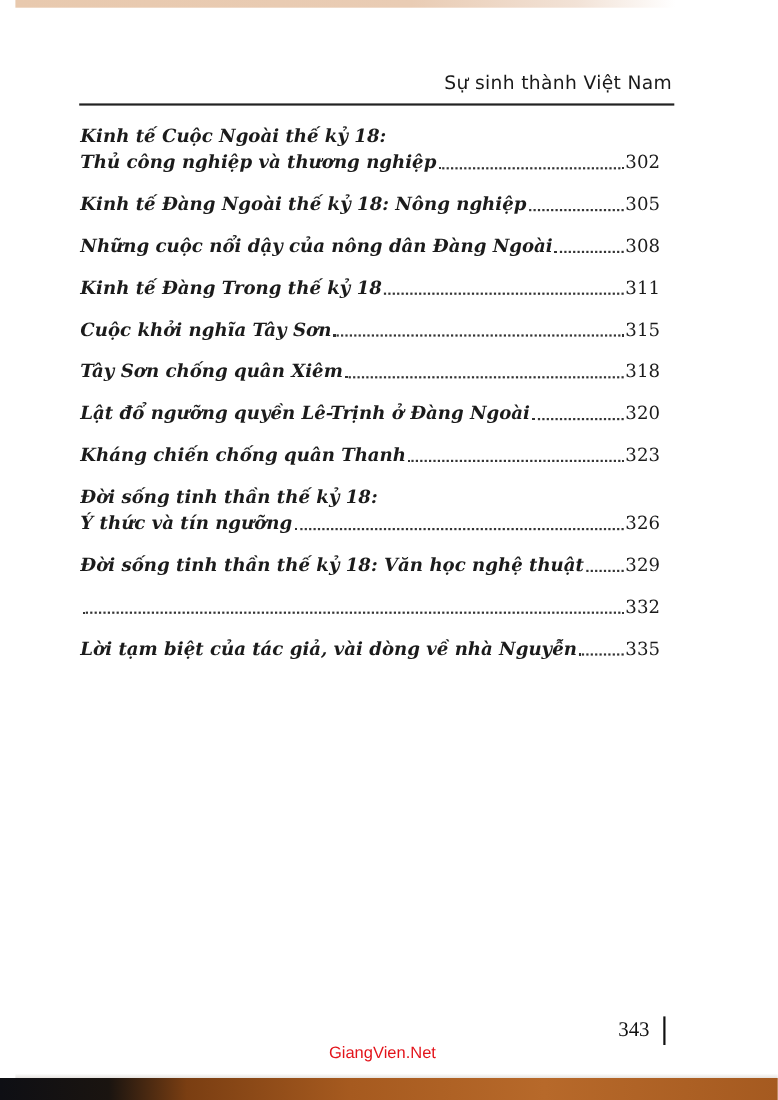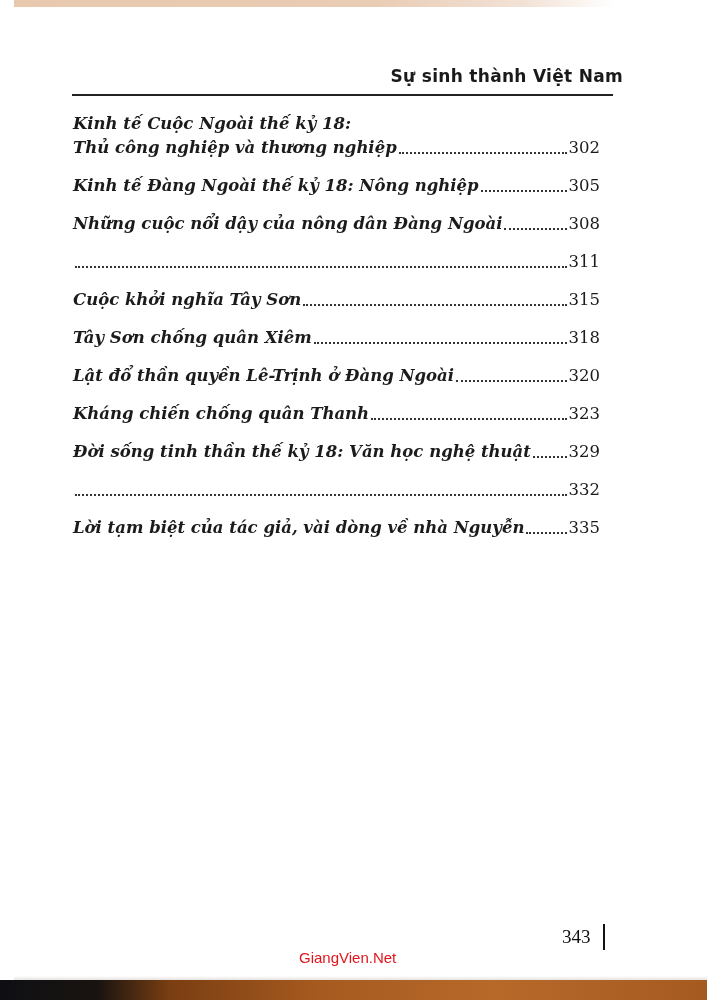--- a/index.html
+++ b/index.html
@@ -14,24 +14,23 @@
   }
   .bottom-edge {
     position: absolute; left: 0; top: 980px; width: 707px; height: 20px;
     background: linear-gradient(90deg, #0e0f14 0%, #1a1410 14%, #7a3e12 24%, #a65a1f 45%, #b7692a 70%, #a55a20 100%);
   }
   .bottom-shadow {
     position: absolute; left: 14px; top: 976px; width: 693px; height: 6px;
     background: linear-gradient(180deg, #ffffff 0%, #d9d5d0 100%);
   }
   .running-head {
-    position: absolute; top: 66px; right: 84px;
+    position: absolute; top: 66px; right: 96px;
     font-family: "DejaVu Sans", sans-serif; font-size: 17px; color: #1a1a1a;
     letter-spacing: 0.3px;
-    font-weight: bold;
   }
   .head-rule {
     position: absolute; left: 72px; top: 94px; width: 541px; height: 2px;
     background: #222;
   }
   .toc {
     position: absolute; left: 73px; top: 112px; width: 527px;
   }
   .toc-entry {
     font-style: italic; font-weight: bold;
@@ -85,50 +84,59 @@
   </div>
   <div class="toc-entry">
     <div class="toc-line">
         <span class="toc-title">Những cuộc nổi dậy của nông dân Đàng Ngoài</span>
         <span class="toc-leader"></span>
         <span class="toc-page">308</span>
       </div>
   </div>
   <div class="toc-entry">
     <div class="toc-line">
+        <span class="toc-title">Kinh tế Đàng Trong thế kỷ 18</span>
         <span class="toc-leader"></span>
         <span class="toc-page">311</span>
       </div>
   </div>
   <div class="toc-entry">
     <div class="toc-line">
         <span class="toc-title">Cuộc khởi nghĩa Tây Sơn</span>
         <span class="toc-leader"></span>
         <span class="toc-page">315</span>
       </div>
   </div>
   <div class="toc-entry">
     <div class="toc-line">
         <span class="toc-title">Tây Sơn chống quân Xiêm</span>
         <span class="toc-leader"></span>
         <span class="toc-page">318</span>
       </div>
   </div>
   <div class="toc-entry">
     <div class="toc-line">
-        <span class="toc-title">Lật đổ thần quyền Lê-Trịnh ở Đàng Ngoài</span>
+        <span class="toc-title">Lật đổ ngưỡng quyền Lê-Trịnh ở Đàng Ngoài</span>
         <span class="toc-leader"></span>
         <span class="toc-page">320</span>
       </div>
   </div>
   <div class="toc-entry">
     <div class="toc-line">
         <span class="toc-title">Kháng chiến chống quân Thanh</span>
         <span class="toc-leader"></span>
         <span class="toc-page">323</span>
+      </div>
+  </div>
+  <div class="toc-entry">
+    <div>Đời sống tinh thần thế kỷ 18:</div>
+    <div class="toc-line">
+        <span class="toc-title">Ý thức và tín ngưỡng</span>
+        <span class="toc-leader"></span>
+        <span class="toc-page">326</span>
       </div>
   </div>
   <div class="toc-entry">
     <div class="toc-line">
         <span class="toc-title">Đời sống tinh thần thế kỷ 18: Văn học nghệ thuật</span>
         <span class="toc-leader"></span>
         <span class="toc-page">329</span>
       </div>
   </div>
   <div class="toc-entry">

